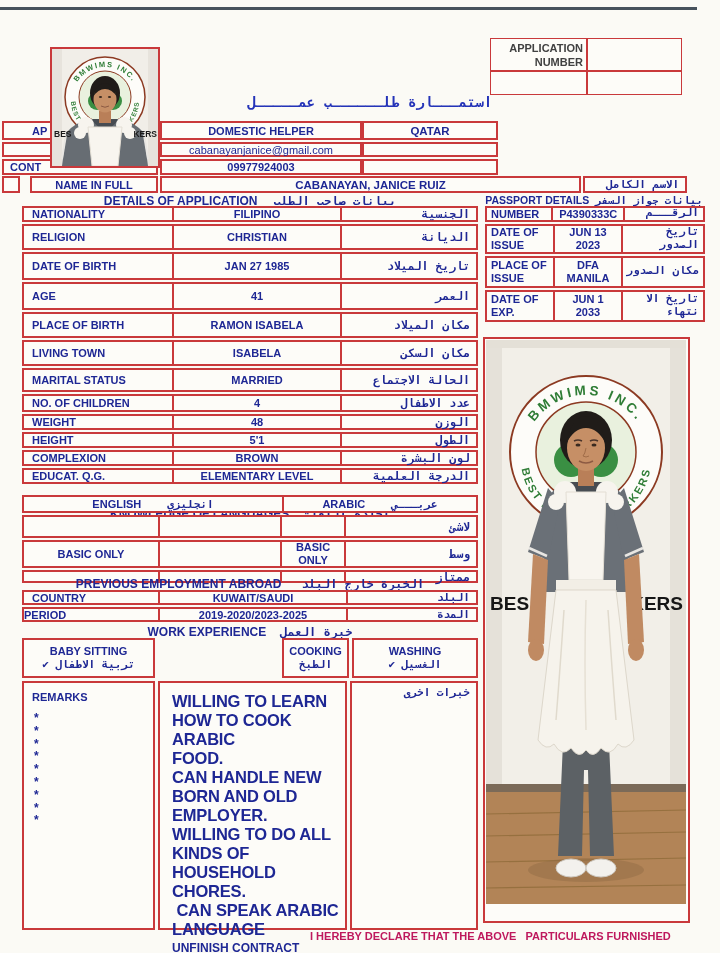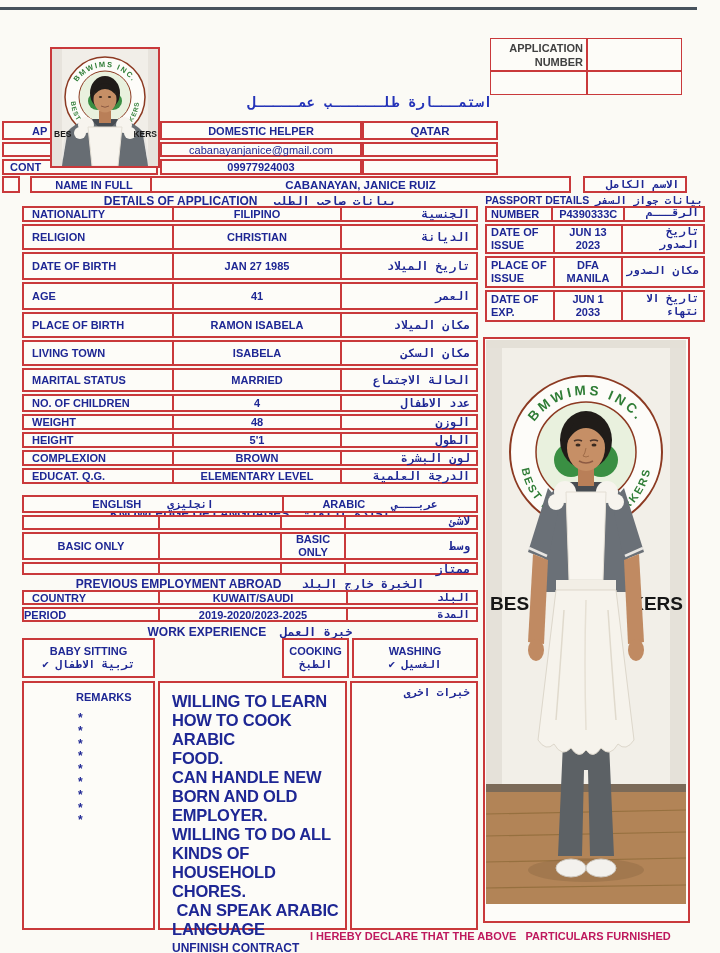--- a/index.html
+++ b/index.html
@@ -81,21 +81,21 @@
   <div class="b center" style="left:160px;top:121px;width:202px;height:19px;">DOMESTIC HELPER</div>
   <div class="b center" style="left:160px;top:142px;width:202px;height:15px;font-weight:normal;font-size:11px;">cabanayanjanice@gmail.com</div>
   <div class="b center" style="left:160px;top:159px;width:202px;height:16px;">09977924003</div>
 
   <div class="b center" style="left:362px;top:121px;width:136px;height:19px;font-size:11.5px;">QATAR</div>
   <div class="b" style="left:362px;top:142px;width:136px;height:15px;"></div>
   <div class="b" style="left:362px;top:159px;width:136px;height:16px;"></div>
 
   <div class="b" style="left:2px;top:176px;width:18px;height:17px;"></div>
   <div class="b center" style="left:30px;top:176px;width:128px;height:17px;">NAME IN FULL</div>
-  <div class="b center" style="left:150px;top:176px;width:421px;height:17px;font-size:11.5px;">CABANAYAN, JANICE RUIZ</div>
+  <div class="b center" style="left:160px;top:176px;width:421px;height:17px;font-size:11.5px;">CABANAYAN, JANICE RUIZ</div>
   <div class="b right ar" style="left:583px;top:176px;width:104px;height:17px;padding-right:6px;">الاسم الكامل</div>
 
   <div class="sec" style="left:22px;top:194px;width:456px;">
     <span>DETAILS OF APPLICATION</span>
     <span class="ar">بيانات صاحب الطلب</span>
   </div>
   <div class="sec" style="left:481px;top:194px;width:226px;font-size:10.5px;gap:6px;">
     <span>PASSPORT DETAILS</span>
     <span class="ar">بيانات جواز السفر</span>
   </div>
@@ -194,21 +194,21 @@
     <div class="trow" style="height:18px;">
       <span class="lh-cell" style="width:258px;">
         <span>ENGLISH</span>
         <span class="ar">انجليزي</span>
       </span>
       <span class="lh-cell" style="flex:1;border-left:2px solid var(--red);align-self:stretch;">
         <span>ARABIC</span>
         <span class="ar">عربـــي</span>
       </span>
     </div>
-    <div class="trow" style="height:15px;align-items:flex-end;">
+    <div class="trow" style="height:23px;">
       <span class="lg-a"></span>
       <span class="lg-b"></span>
       <span class="lg-c"></span>
       <span class="lg-d ar">لاشئ</span>
     </div>
     <div class="trow" style="height:28px;">
       <span class="lg-a">BASIC ONLY</span>
       <span class="lg-b"></span>
       <span class="lg-c">BASIC ONLY</span>
       <span class="lg-d ar">وسط</span>
@@ -254,21 +254,21 @@
     <div class="skill" style="flex:0 0 67px;">
       <span>COOKING</span>
       <span class="ar">الطبخ</span>
     </div>
     <div class="skill" style="flex:1;">
       <span>WASHING</span>
       <span class="ar">✔   الغسيل</span>
     </div>
   </div>
   <div class="body3">
-    <div class="bodycell" style="flex:0 0 133px;padding-left:44px;">
+    <div class="bodycell" style="flex:0 0 133px;">
       <div style="padding:8px 0 0 8px;font-size:11px;">REMARKS</div>
       <div class="marks">*
 *
 *
 *
 *
 *
 *
 *
 *</div>

